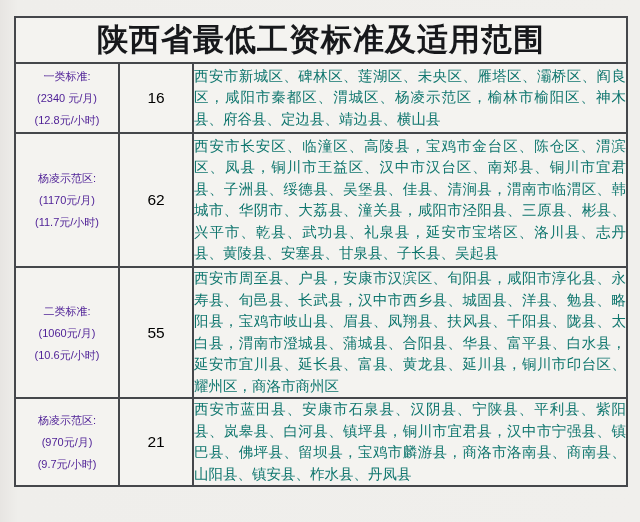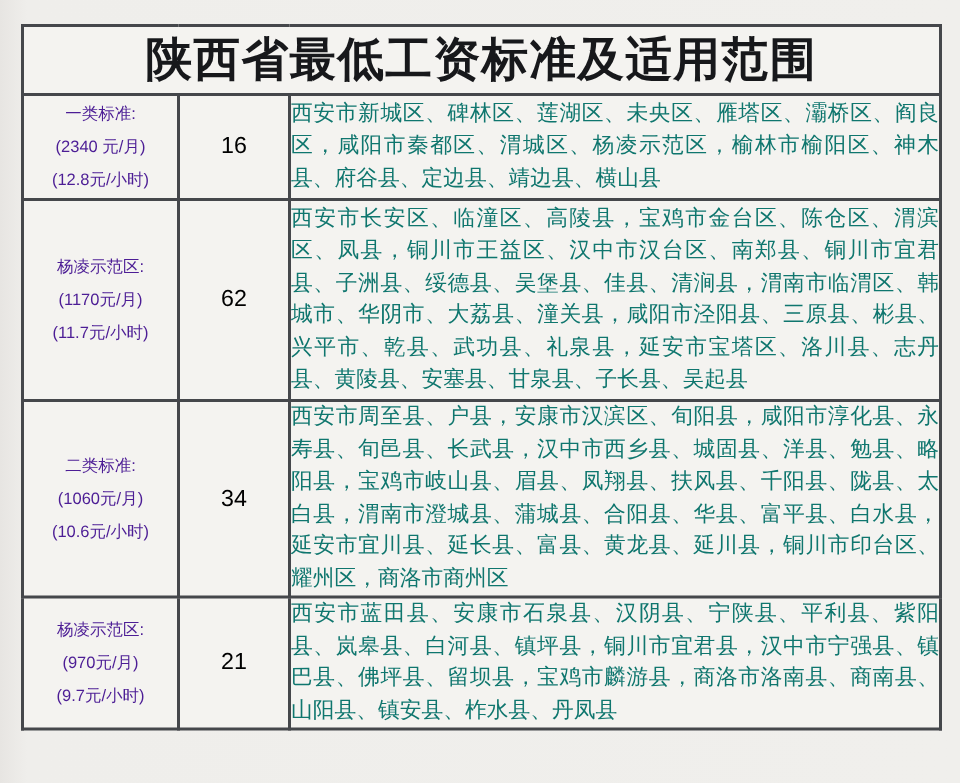--- a/index.html
+++ b/index.html
@@ -98,21 +98,21 @@
         <td class="count-cell">62</td>
         <td class="scope-cell">西安市长安区、临潼区、高陵县，宝鸡市金台区、陈仓区、渭滨区、凤县，铜川市王益区、汉中市汉台区、南郑县、铜川市宜君县、子洲县、绥德县、吴堡县、佳县、清涧县，渭南市临渭区、韩城市、华阴市、大荔县、潼关县，咸阳市泾阳县、三原县、彬县、兴平市、乾县、武功县、礼泉县，延安市宝塔区、洛川县、志丹县、黄陵县、安塞县、甘泉县、子长县、吴起县</td>
       </tr>
 
       <tr class="r3">
         <td class="cat-cell">
           <span class="cat-line">二类标准:</span>
           <span class="cat-line">(1060元/月)</span>
           <span class="cat-line">(10.6元/小时)</span>
         </td>
-        <td class="count-cell">34</td>
+        <td class="count-cell">55</td>
         <td class="scope-cell">西安市周至县、户县，安康市汉滨区、旬阳县，咸阳市淳化县、永寿县、旬邑县、长武县，汉中市西乡县、城固县、洋县、勉县、略阳县，宝鸡市岐山县、眉县、凤翔县、扶风县、千阳县、陇县、太白县，渭南市澄城县、蒲城县、合阳县、华县、富平县、白水县，延安市宜川县、延长县、富县、黄龙县、延川县，铜川市印台区、耀州区，商洛市商州区</td>
       </tr>
 
       <tr class="r4">
         <td class="cat-cell">
           <span class="cat-line">杨凌示范区:</span>
           <span class="cat-line">(970元/月)</span>
           <span class="cat-line">(9.7元/小时)</span>
         </td>
         <td class="count-cell">21</td>

